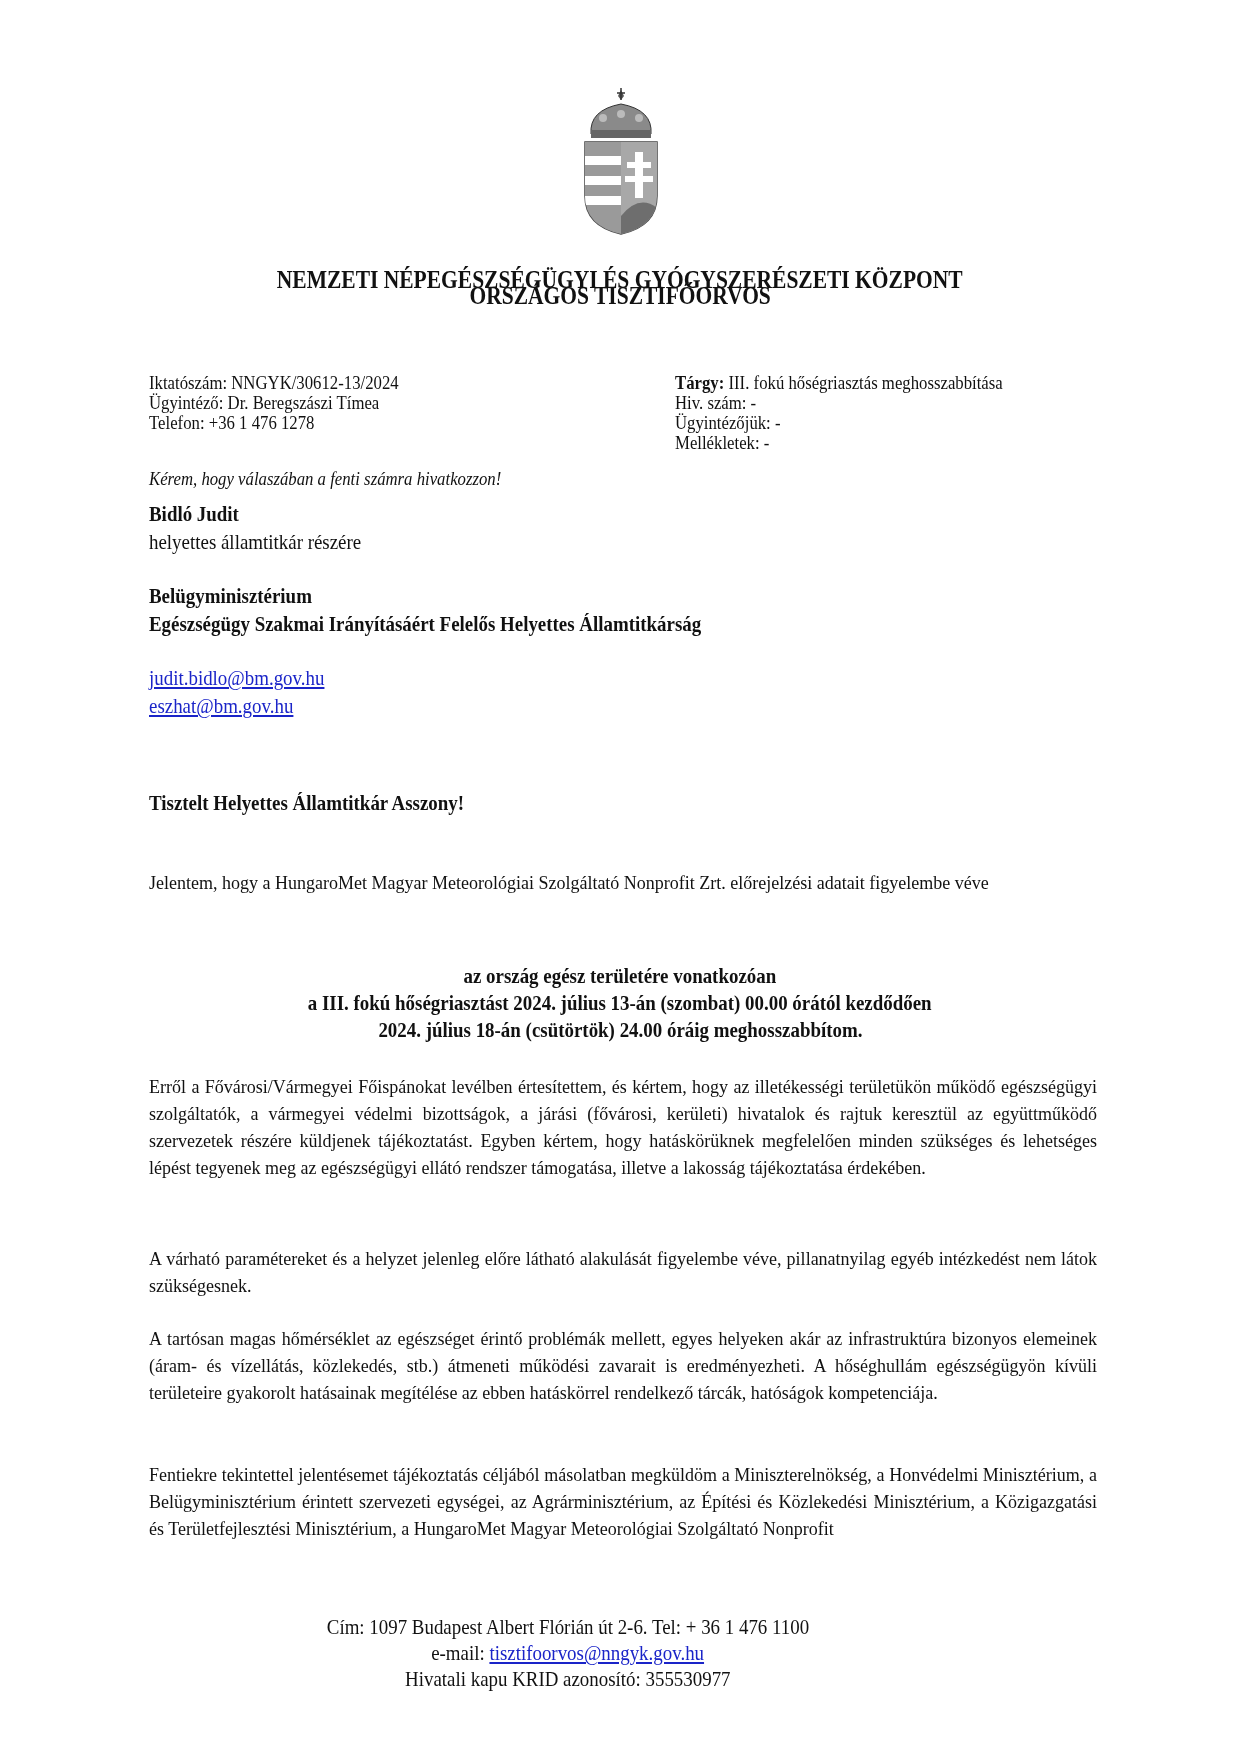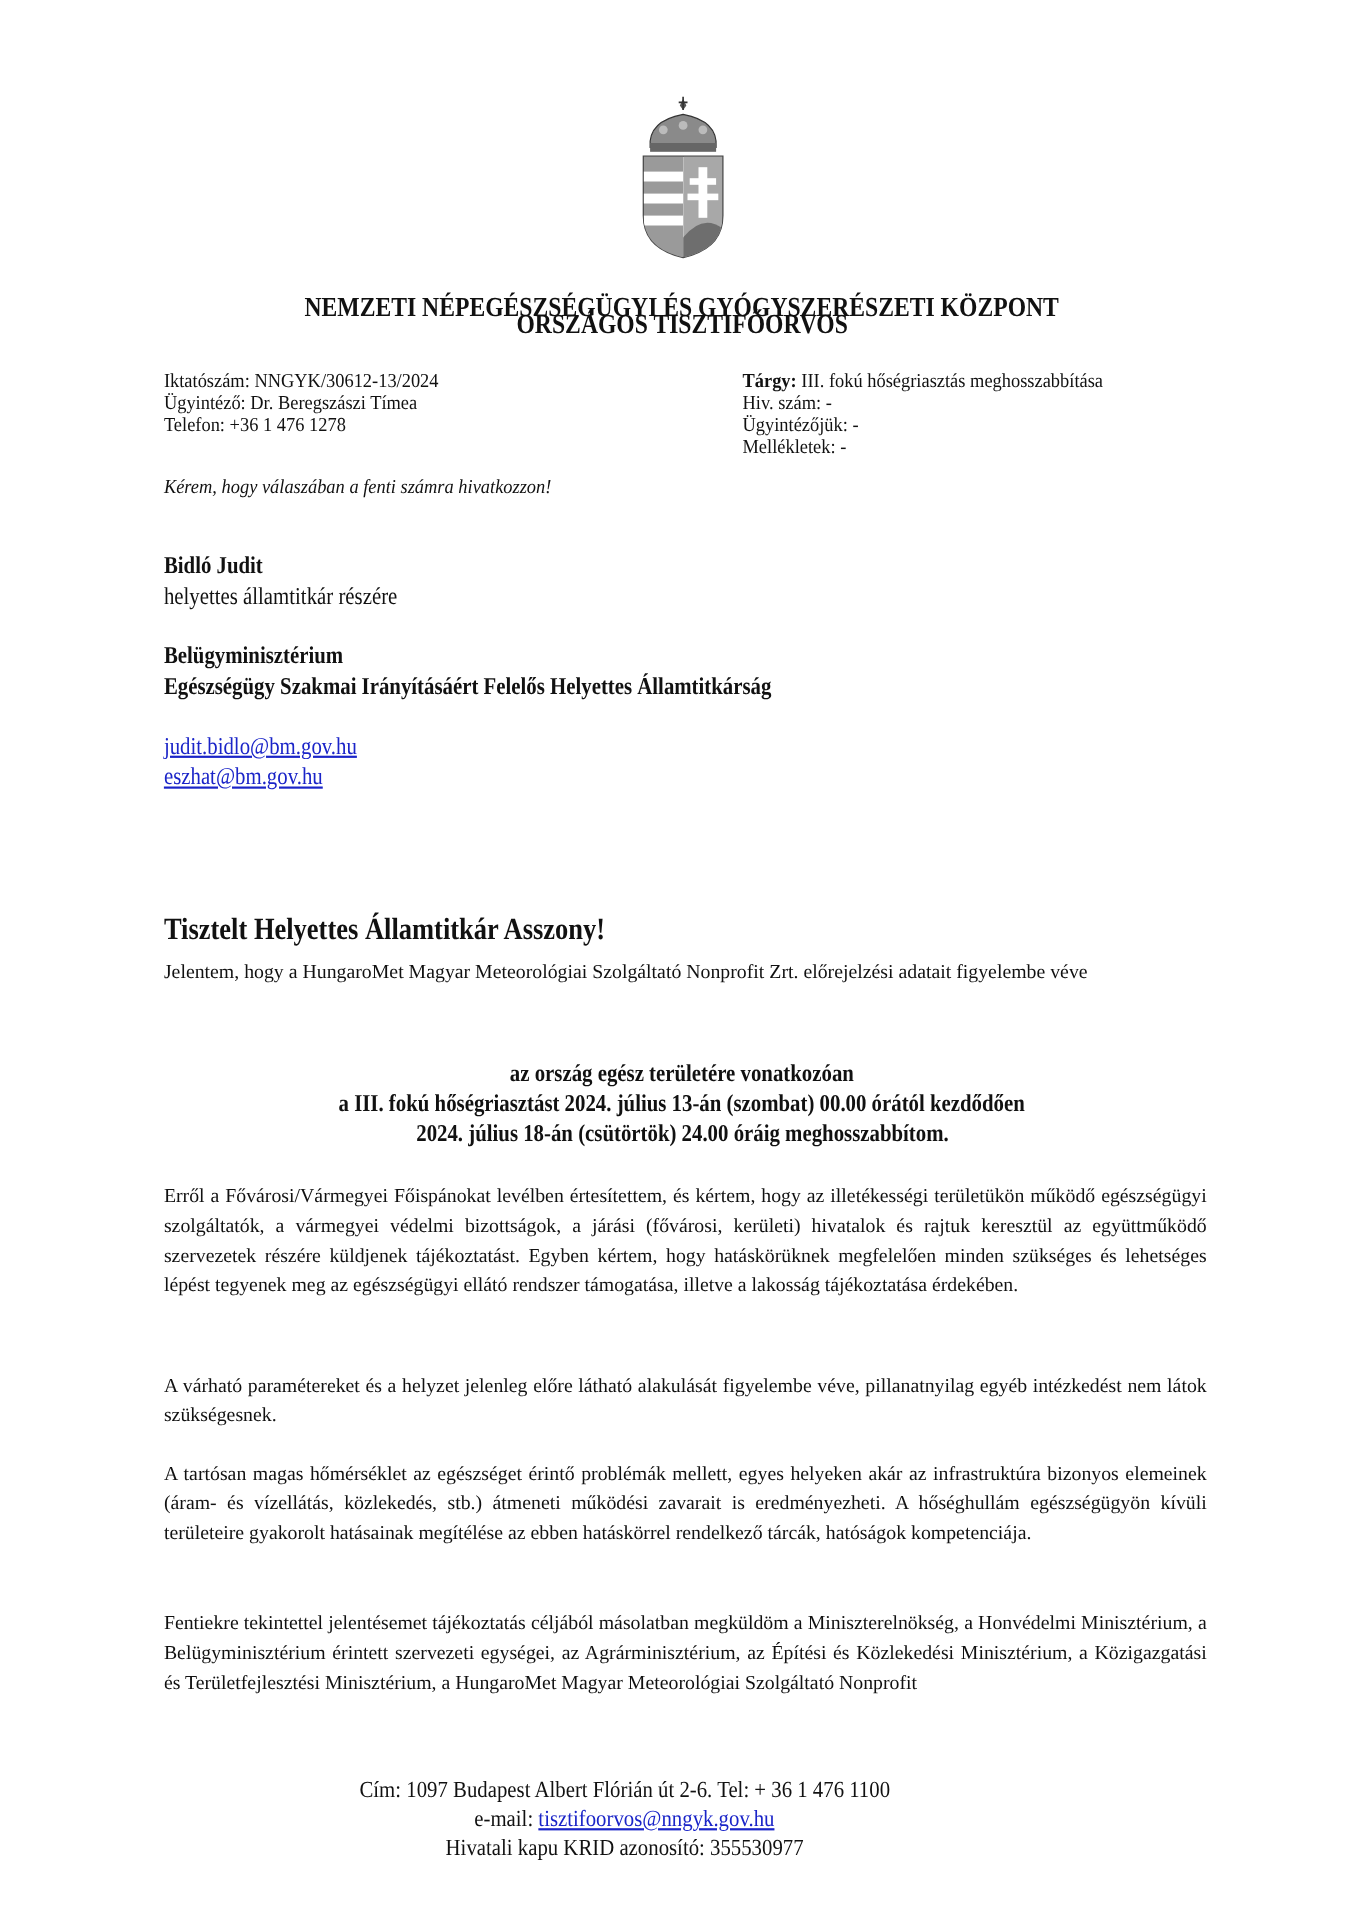--- a/index.html
+++ b/index.html
@@ -3,28 +3,28 @@
 <meta charset="utf-8">
 <style>
   html, body { margin: 0; padding: 0; background: #ffffff; }
   body { width: 1240px; height: 1754px; position: relative; overflow: hidden;
          font-family: "Liberation Serif", serif; color: #111; }
   .abs { position: absolute; }
   .cond { display: inline-block; transform-origin: left top; white-space: nowrap; }
   .crest { left: 577px; top: 86px; width: 88px; height: 150px; }
   .hdr { left: 0; width: 1240px; text-align: center; font-weight: bold; font-size: 25px; }
   .hdr .cond { transform-origin: center top; transform: scaleX(0.86); }
-  .meta { font-size: 18px; line-height: 20px; }
+  .meta { font-size: 18px; line-height: 20px; margin-top: 37px; }
   .meta .cond { transform: scaleX(0.93); }
   .italic { font-style: italic; }
   .b { font-weight: bold; }
   .addr { font-size: 22px; line-height: 28px; }
   .addr .cond { transform: scaleX(0.86); }
   a.lnk { color: #1a24c8; text-decoration: underline; }
-  .greet { font-size: 28px; font-weight: bold; margin-top: 40px; }
+  .greet { font-size: 22px; font-weight: bold; }
   .greet .cond { transform: scaleX(0.86); }
   .para { left: 149px; width: 948px; font-size: 18px; line-height: 27px; text-align: justify; }
   .para p { margin: 0; }
   .decl { left: 0; width: 1240px; text-align: center; font-weight: bold; font-size: 22px; line-height: 27px; text-decoration: underline; }
   .decl .cond { transform-origin: center top; transform: scaleX(0.86); }
   .footer { left: 0; width: 1136px; text-align: center; font-size: 21px; line-height: 26px; }
   .footer .cond { transform-origin: center top; transform: scaleX(0.9); }
   .line { display: block; }
 </style>
 </head>

